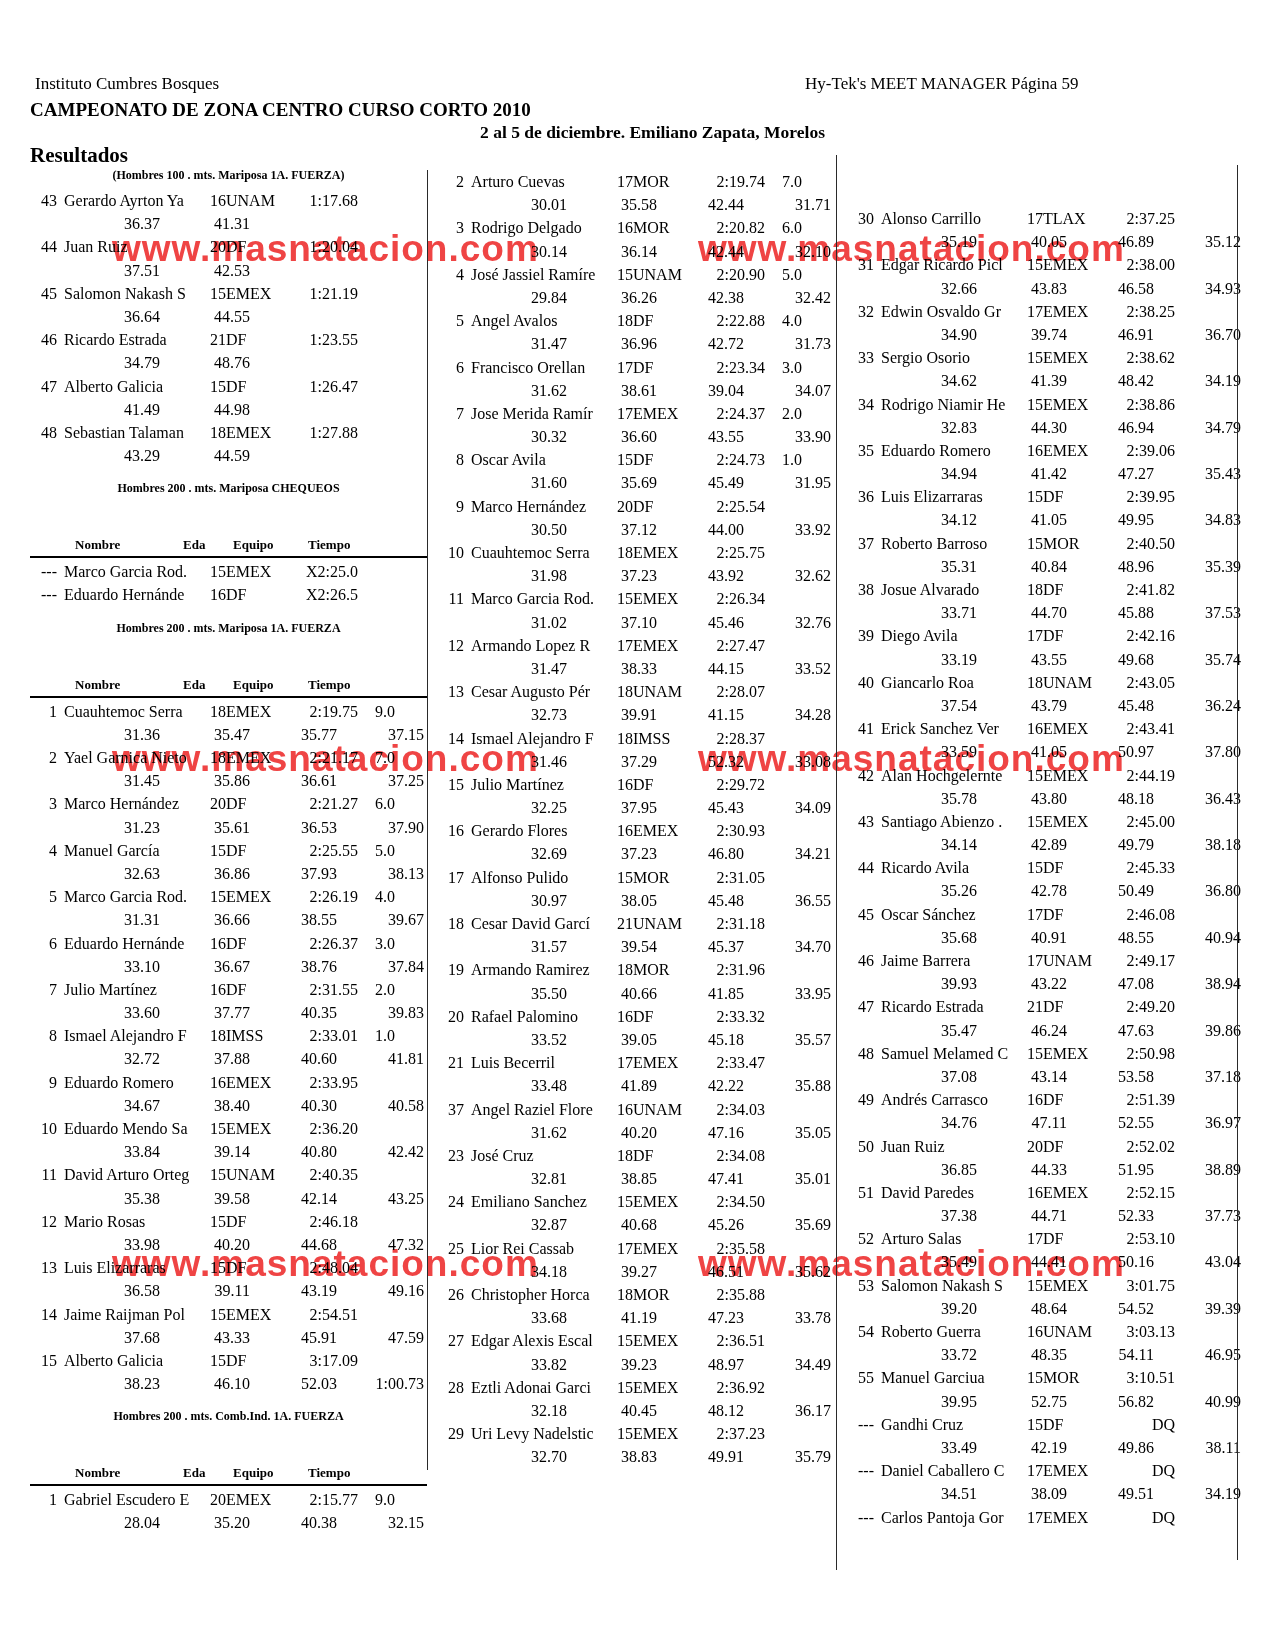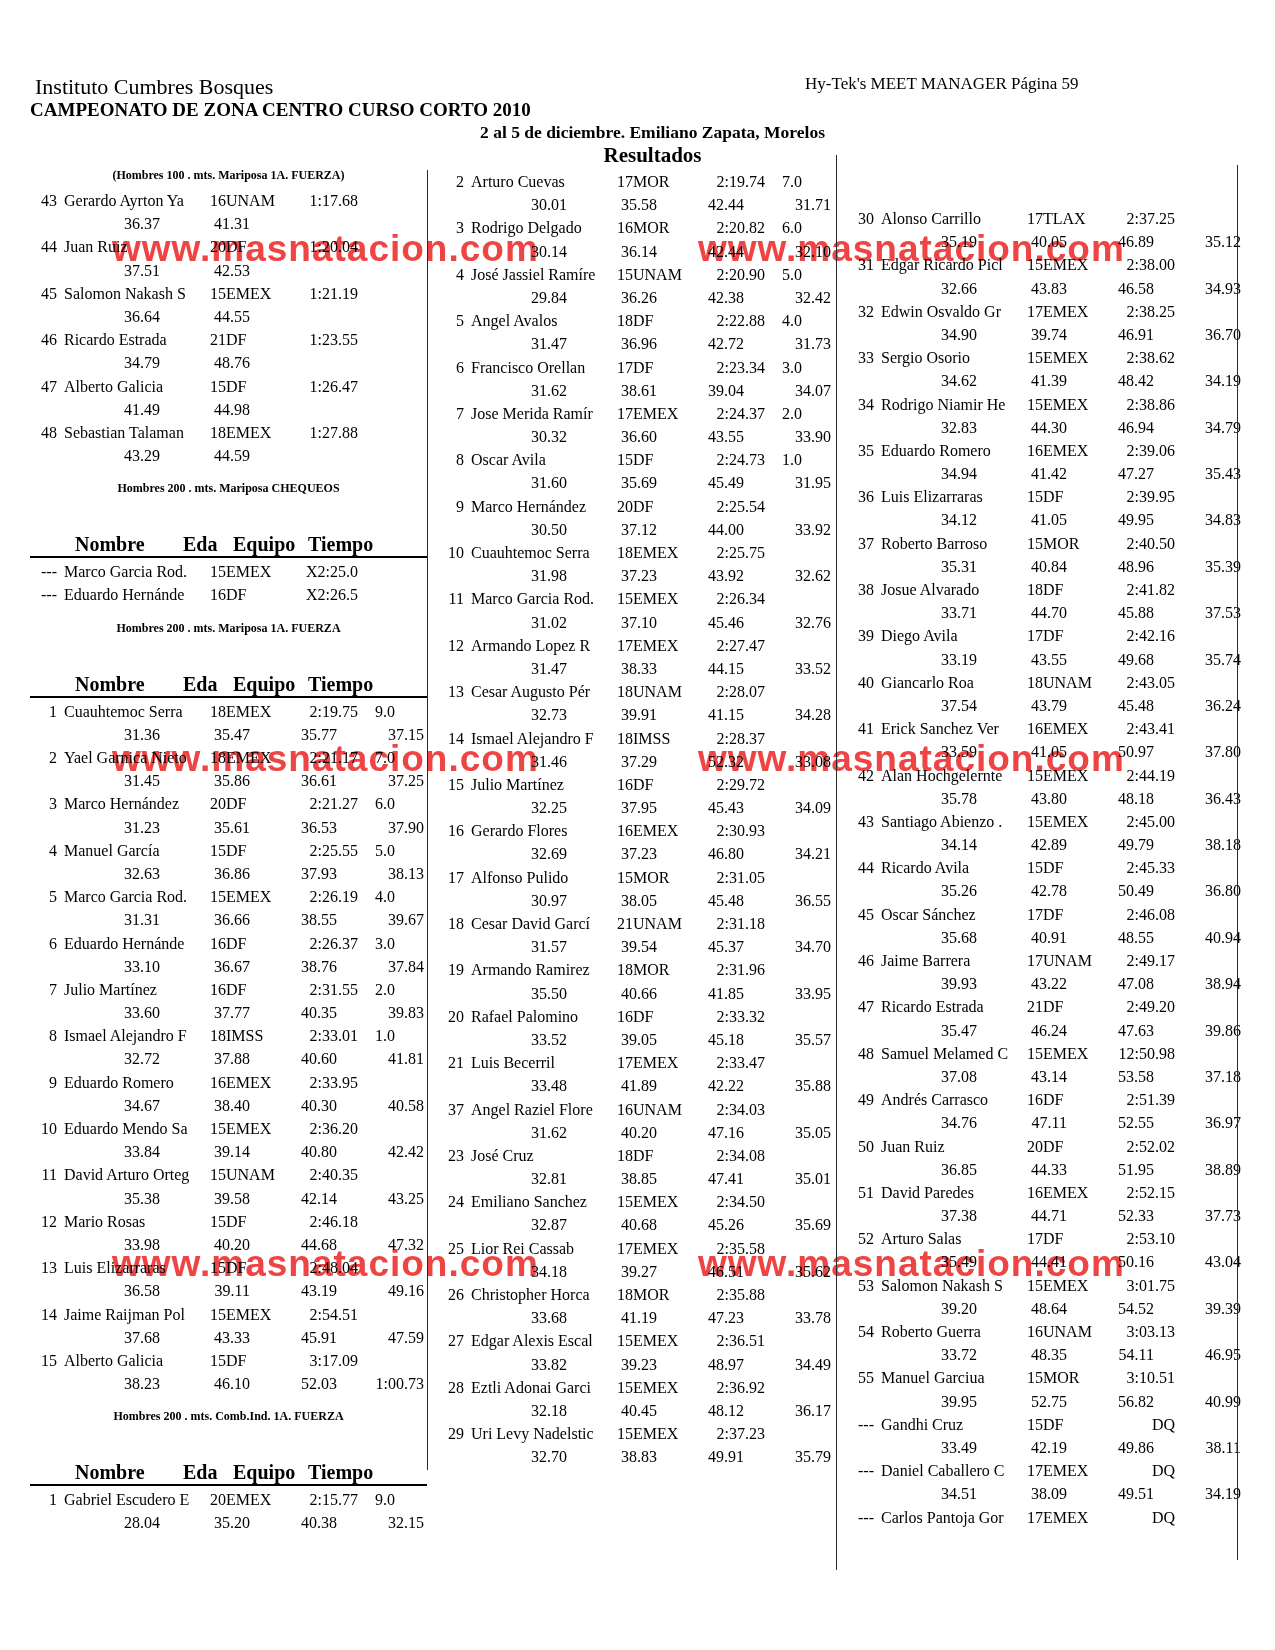--- a/index.html
+++ b/index.html
@@ -1,36 +1,36 @@
 <!DOCTYPE html>
 <html><head>
 <meta charset="utf-8">
 <style>
   html,body{margin:0;padding:0;}
   body{width:1275px;height:1650px;background:#ffffff;position:relative;
        font-family:"Liberation Serif","DejaVu Serif",serif;color:#000;}
   .page{position:absolute;inset:0;overflow:hidden;}
   .wm{position:absolute;font-family:"Liberation Sans","DejaVu Sans",sans-serif;
       font-weight:bold;font-size:37px;letter-spacing:1px;color:#ef4444;z-index:0;white-space:nowrap;}
-  .tophead-left{position:absolute;top:74px;left:35px;font-size:22px;z-index:2;}
+  .tophead-left{position:absolute;top:74px;left:35px;font-size:17px;z-index:2;}
   .tophead-right{position:absolute;top:74px;left:805px;font-size:17px;z-index:2;}
   .title1{position:absolute;top:99px;left:30px;right:0;font-weight:bold;font-size:19px;z-index:2;}
   .title2{position:absolute;top:122px;left:30px;right:0;text-align:center;font-weight:bold;font-size:17.5px;z-index:2;}
-  .title3{position:absolute;top:143px;left:30px;right:0;text-align:center;font-weight:bold;font-size:21px;z-index:2;}
+  .title3{position:absolute;top:143px;left:30px;right:0;text-align:left;font-weight:bold;font-size:21px;z-index:2;}
   .col{position:absolute;width:397px;z-index:1;}
   #col1{left:30px;top:163px;}
   #col2{left:437px;top:170px;}
   #col3{left:847px;top:170px;margin-top:37px;}
   .vline{position:absolute;width:1px;background:#2a2a2a;z-index:1;}
   #vline1{left:427px;top:170px;height:1300px;}
   #vline2{left:836px;top:155px;height:1415px;}
   #vline3{left:1237px;top:165px;height:1395px;}
   .sec-title{font-weight:bold;font-size:12px;line-height:24px;height:24px;margin:9px 0 2px 0;white-space:nowrap;text-align:center;}
   .sec-title.first{margin-top:0;}
-  .cols-header{display:flex;font-weight:bold;font-size:20px;height:21px;line-height:21px;margin-top:34px;}
+  .cols-header{display:flex;font-weight:bold;font-size:13px;height:21px;line-height:21px;margin-top:34px;}
   .h-nombre{margin-left:45px;width:108px;}
   .h-eda{width:50px;}
   .h-equipo{width:75px;}
   .rule{border-top:2.5px solid #000;margin:1px 0 2px 0;width:397px;}
   .entry-main{display:grid;grid-template-columns:34px 140px 22px 52px 80px 1fr;
               height:23.2px;line-height:23.2px;font-size:16px;}
   .rank{text-align:right;padding-right:7px;}
   .name{white-space:nowrap;overflow:hidden;}
   .age{text-align:right;}
   .team{white-space:nowrap;overflow:hidden;}
@@ -1046,21 +1046,21 @@
         <span>35.47</span>
         <span>46.24</span>
         <span>47.63</span>
         <span>39.86</span>
       </div>
       <div class="entry-main">
         <span class="rank">48</span>
         <span class="name">Samuel Melamed C</span>
         <span class="age">15</span>
         <span class="team">EMEX</span>
-        <span class="time">12:50.98</span>
+        <span class="time">2:50.98</span>
         <span class="pts"></span>
       </div>
       <div class="entry-splits">
         <span>37.08</span>
         <span>43.14</span>
         <span>53.58</span>
         <span>37.18</span>
       </div>
       <div class="entry-main">
         <span class="rank">49</span>

